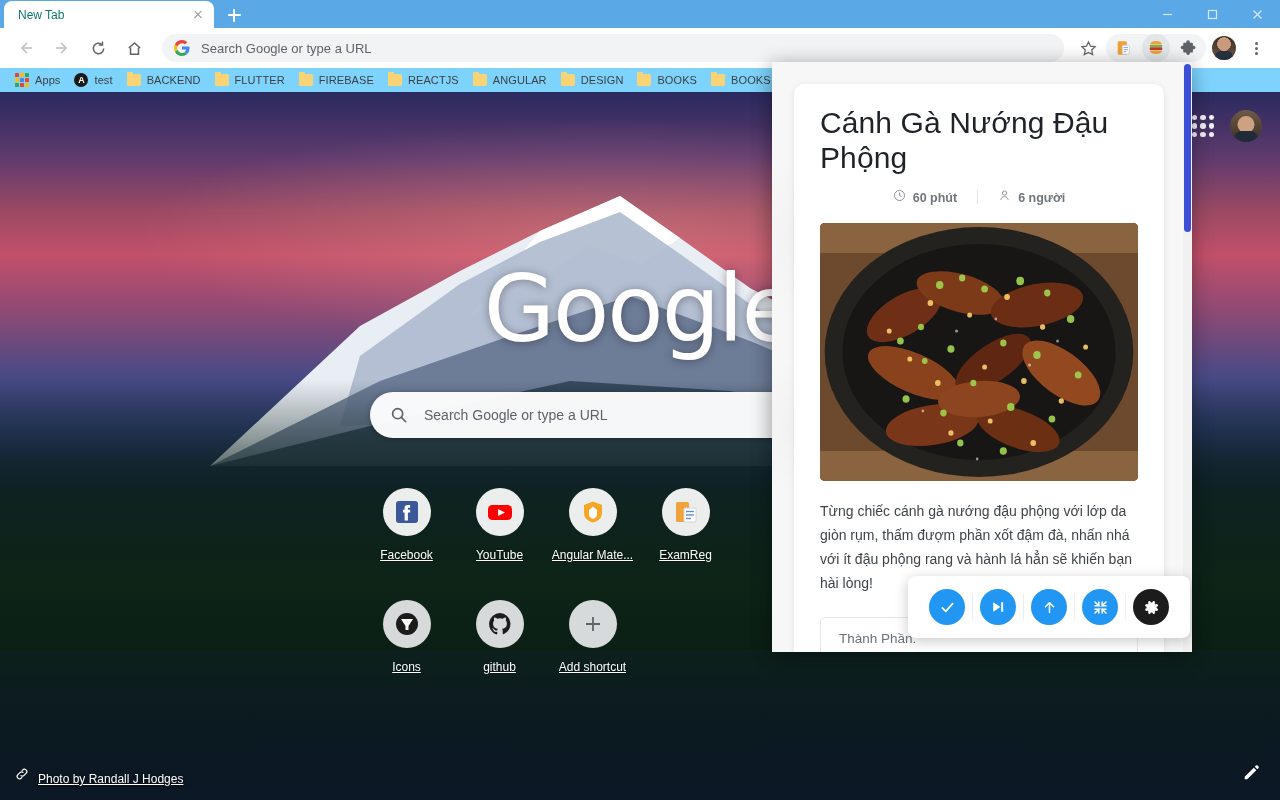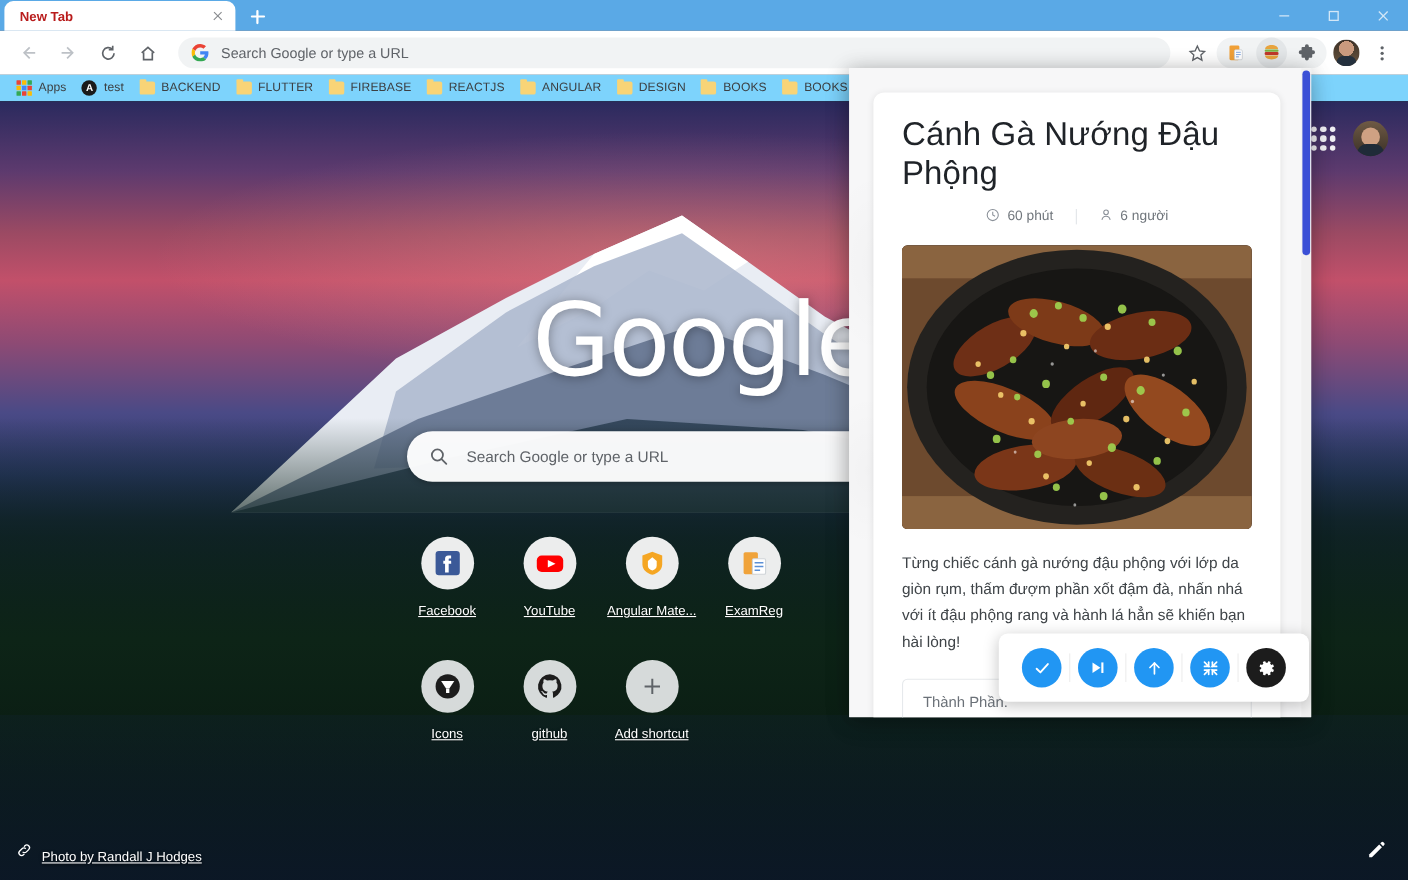--- a/index.html
+++ b/index.html
@@ -22,22 +22,22 @@
   .tab {
     position: relative;
     width: 210px; height: 27px;
     background: #ffffff;
     border-radius: 8px 8px 0 0;
     display: flex; align-items: center;
     padding: 0 8px 0 14px;
     margin-left: 4px;
   }
   .tab-title {
-    font-size: 12px; color: #b91c1c;
-    flex: 1; white-space: nowrap; overflow: hidden; text-overflow: ellipsis; font-weight: bold;
+    font-size: 12px; color: #0f766e;
+    flex: 1; white-space: nowrap; overflow: hidden; text-overflow: ellipsis;
   }
   .tab-close {
     width: 16px; height: 16px; position: relative; flex: 0 0 16px;
     opacity: .75;
   }
   .tab-close::before, .tab-close::after {
     content: ""; position: absolute; left: 3px; top: 7.5px;
     width: 10px; height: 1.3px; background: #5f6368;
   }
   .tab-close::before { transform: rotate(45deg); }
@@ -274,21 +274,21 @@
     padding: 22px 26px 0;
   }
   .recipe-title {
     font-size: 30px; color: #1f2328; text-align: left;
     font-weight: 400; line-height: 1.15; letter-spacing: .1px;
   }
   .recipe-meta {
     display: flex; align-items: center; justify-content: center;
     gap: 0; margin-top: 14px; color: #70767c; font-size: 12.5px;
   }
-  .meta-item { display: flex; align-items: flex-start; gap: 7px; padding: 0 20px; }
+  .meta-item { display: flex; align-items: flex-end; gap: 7px; padding: 0 20px; font-weight: bold; }
   .meta-sep { width: 1px; height: 14px; background: #e2e5e8; }
   .recipe-photo {
     margin-top: 18px;
     width: 100%; height: 258px;
     border-radius: 5px;
     overflow: hidden; position: relative;
     background: #3a2a1e;
   }
   .recipe-desc {
     margin-top: 18px;

